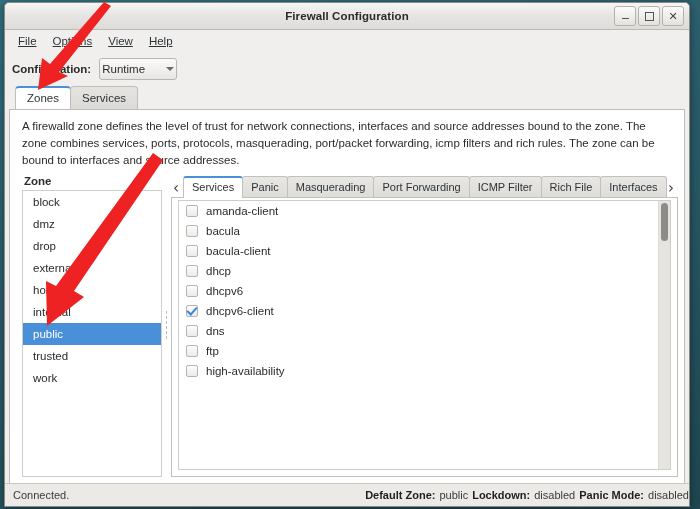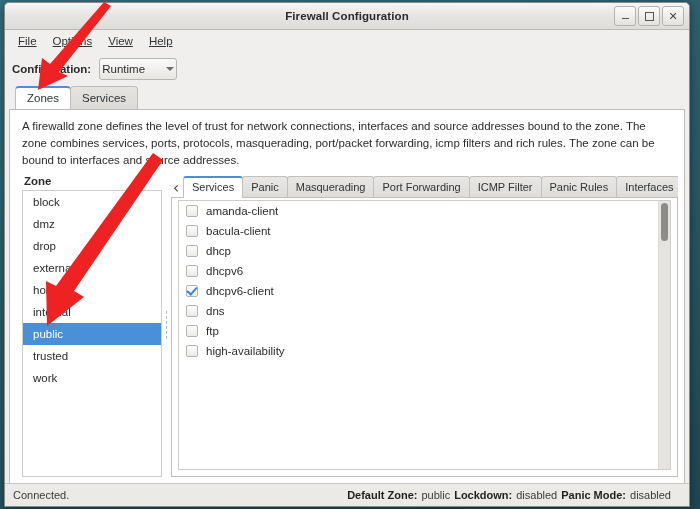--- a/index.html
+++ b/index.html
@@ -365,21 +365,21 @@
 
   
   .statusbar {
     flex: 0 0 22px;
     height: 22px;
     background: #eceae7;
     border-top: 1px solid #cac8c4;
     display: flex;
     align-items: center;
     justify-content: space-between;
-    padding: 0 18px 0 8px;
+    padding: 0 0 0 8px;
     font-size: 11px;
     color: #3b3b3b;
   }
   .status-right { display: flex; gap: 4px; align-items: baseline; }
   .status-right b { font-weight: bold; color: #1f1f1f; }
   .status-right span.val { color: #3b3b3b; }
 
   
   .arrows {
     position: absolute;
@@ -461,33 +461,37 @@
       </div>
 
       <div class="right-pane">
         <div class="inner-tabbar">
           <div class="scroll-chev">‹</div>
           <div class="inner-tab active"><span>Services</span></div>
           <div class="inner-tab"><span>Panic</span></div>
           <div class="inner-tab"><span>Masquerading</span></div>
           <div class="inner-tab"><span>Port Forwarding</span></div>
           <div class="inner-tab"><span>ICMP Filter</span></div>
-          <div class="inner-tab"><span>Panic Rules</span></div>
+          <div class="inner-tab"><span>Rich File</span></div>
           <div class="inner-tab"><span>Interfaces</span></div>
           <div class="scroll-chev" style="margin-left:auto;">›</div>
         </div>
 
         <div class="inner-page">
 
           <div class="svc-listwrap">
             <div class="svc-col">
 
               <div class="svc-row">
                 <span class="chkbox"></span>
                 <span class="svc-name">amanda-client</span>
+              </div>
+              <div class="svc-row">
+                <span class="chkbox"></span>
+                <span class="svc-name">bacula</span>
               </div>
               <div class="svc-row">
                 <span class="chkbox"></span>
                 <span class="svc-name">bacula-client</span>
               </div>
               <div class="svc-row">
                 <span class="chkbox"></span>
                 <span class="svc-name">dhcp</span>
               </div>
               <div class="svc-row">

